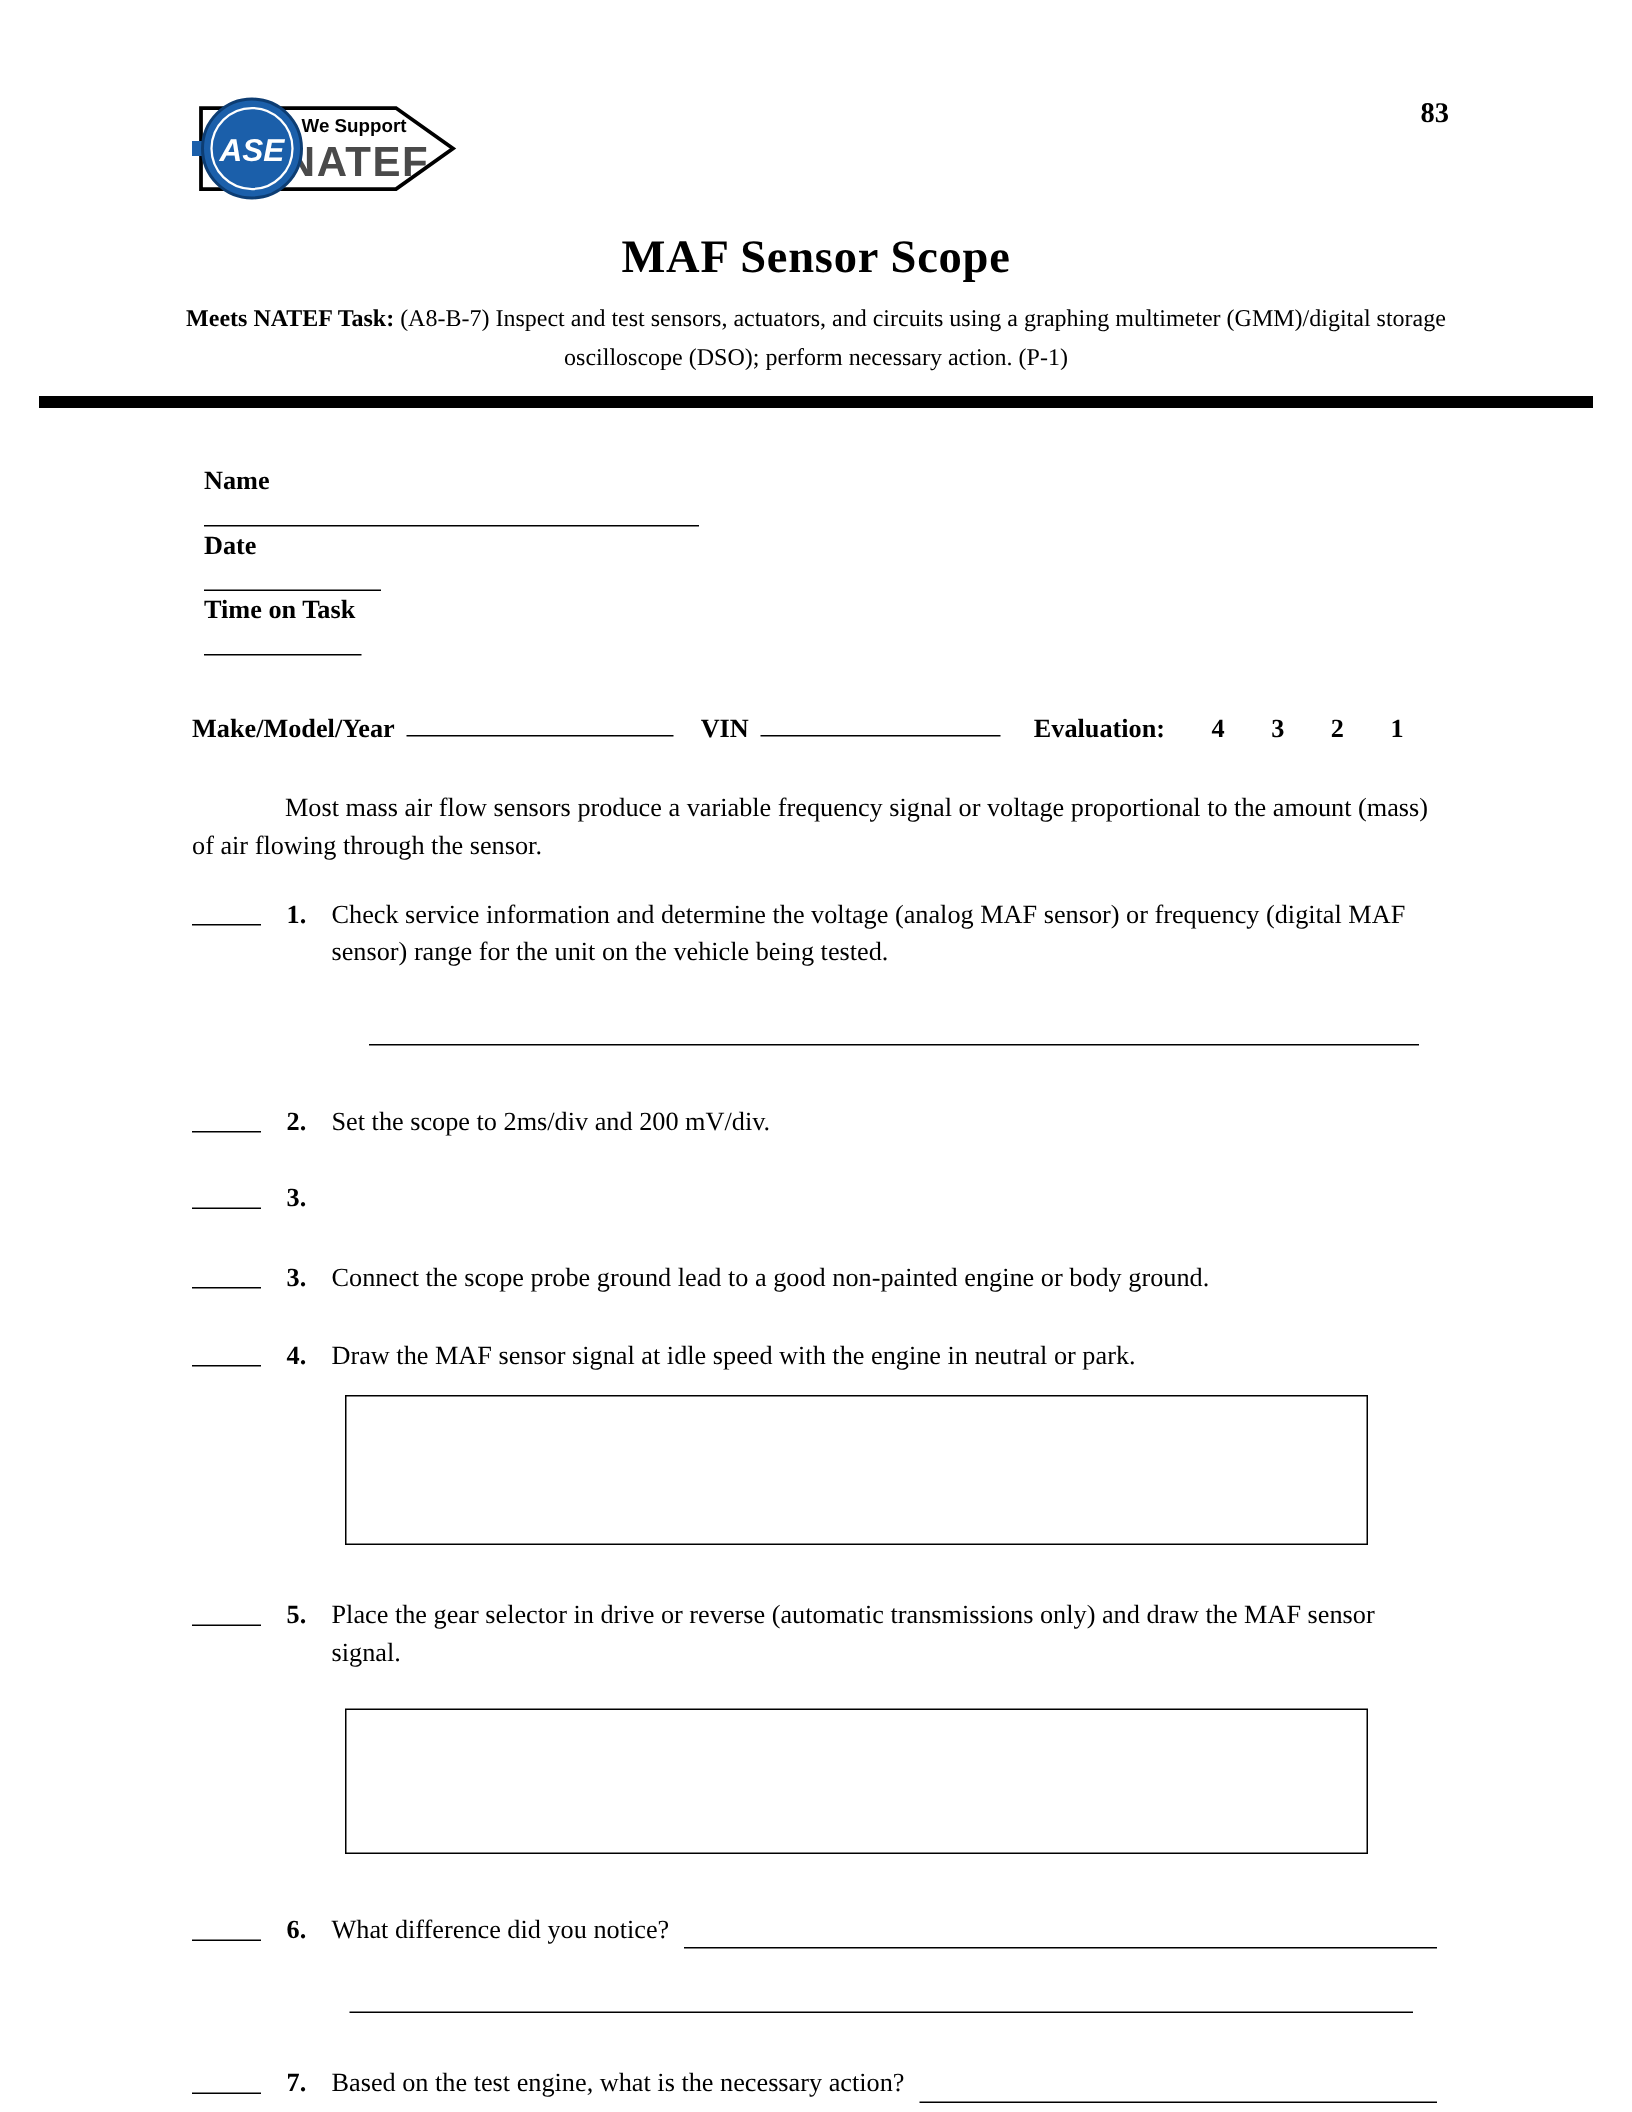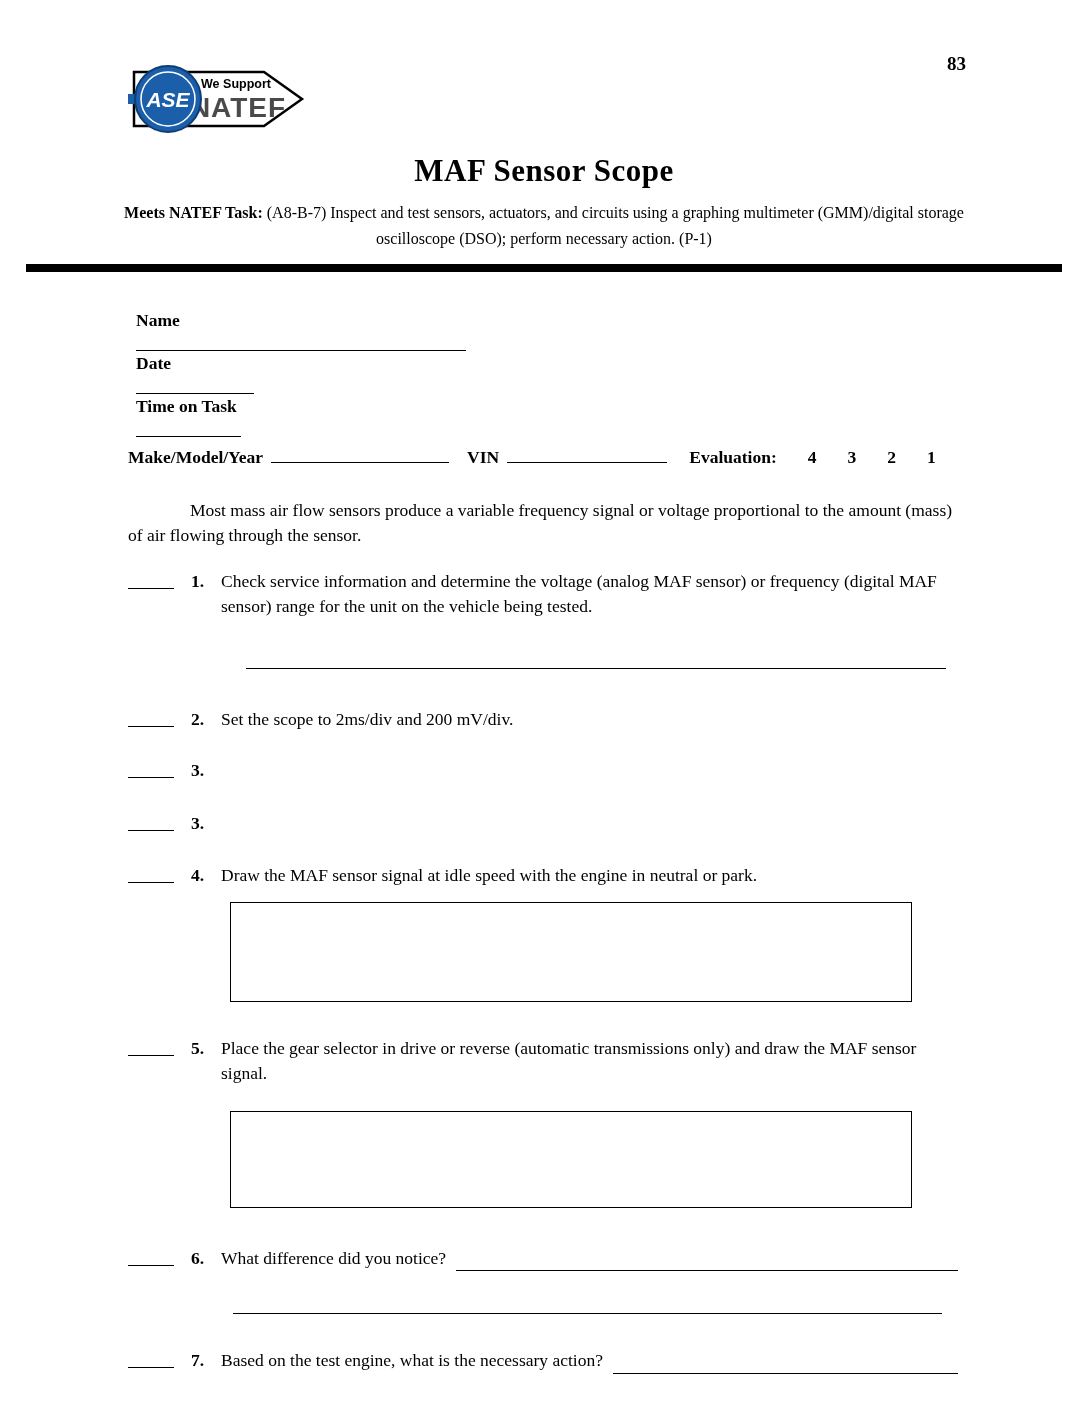--- a/index.html
+++ b/index.html
@@ -11,21 +11,21 @@
     margin: 0 auto;
     background: #fff;
     color: #000;
     font-family: "Liberation Serif", serif;
     font-size: 17.5px;
     line-height: 1.45;
     overflow: hidden;
   }
   
   .page-num {
-    position: absolute; top: 50px; right: 122px;
+    position: absolute; top: 62px; right: 122px;
     font-weight: bold; font-size: 19px;
   }
   .logo-wrap { position: absolute; top: 56px; left: 126px; }
   .logo-wrap svg text { font-family: "Liberation Sans", sans-serif; }
   h1.title {
     margin: 0; padding-top: 148px;
     text-align: center;
     font-size: 31px; line-height: 46px;
     font-weight: bold;
     letter-spacing: 0.5px;
@@ -45,21 +45,21 @@
   }
   
   .content { padding: 0 130px 0 128px; }
   .form-row {
     display: flex;
     align-items: baseline;
     white-space: nowrap;
     font-weight: bold;
   }
   .form-row-1 { margin-top: 36px; flex-direction: column; }
-  .form-row-2 { margin-top: 8px; }
+  .form-row-2 { margin-top: 36px; }
   .u {
     display: inline-block;
     border-bottom: 1.5px solid #000;
     height: 1em;
     flex: none;
     margin-left: 8px;
   }
   .sp22 { margin-right: 22px; }
   .sp18 { margin-right: 18px; }
   .eval-num { display: inline-block; margin-left: 31px; }
@@ -174,20 +174,21 @@
     </div>
 
     <div class="step mt-step3">
       <span class="blank"></span>
       <span class="num">3.</span>
     </div>
 
     <div class="step mt-step3b">
       <span class="blank"></span>
       <span class="num">3.</span>
+      <span class="stext">Connect the scope probe ground lead to a good non-painted engine or body ground.</span>
     </div>
 
     <div class="step mt-step4">
       <span class="blank"></span>
       <span class="num">4.</span>
       <span class="stext">Draw the MAF sensor signal at idle speed with the engine in neutral or park.</span>
     </div>
     <div class="draw-box box-4"></div>
 
     <div class="step mt-step5">

